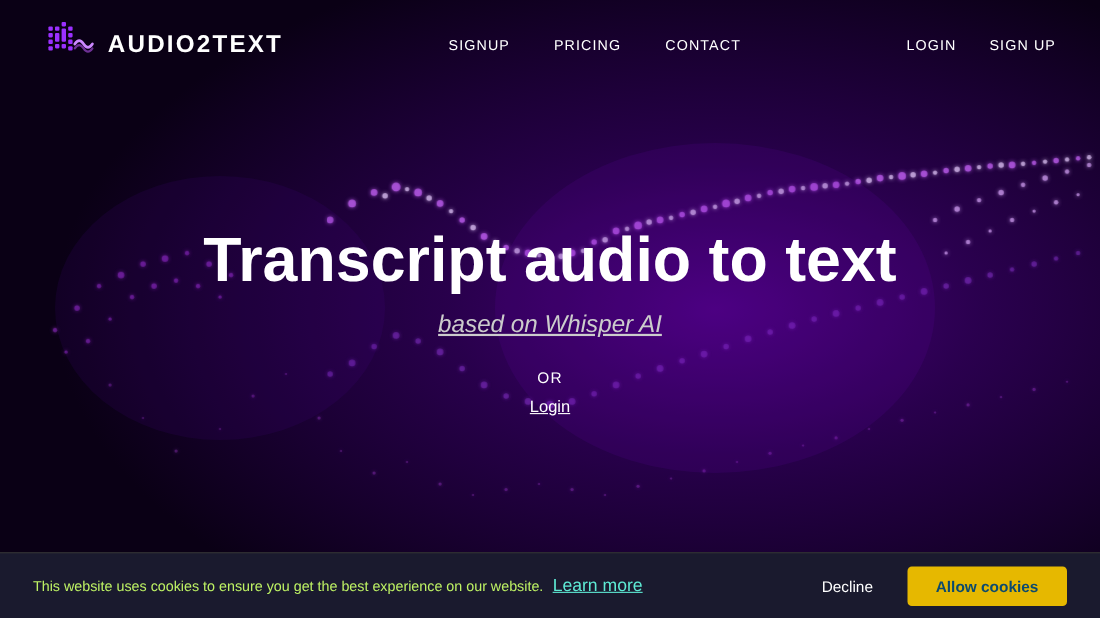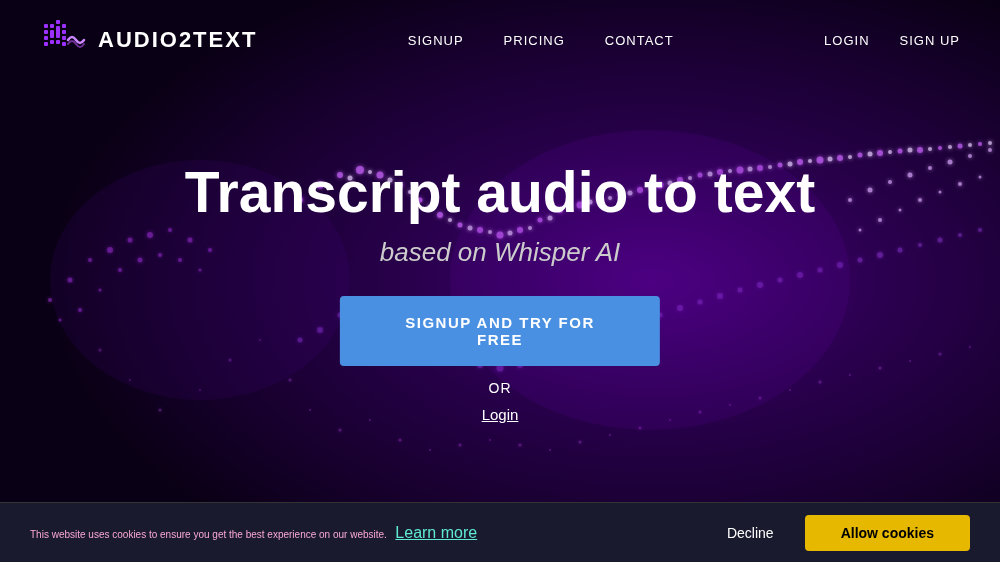--- a/index.html
+++ b/index.html
@@ -101,24 +101,25 @@
 
     .hero-title {
       font-size: 57px;
       font-weight: bold;
       color: white;
       margin-bottom: 12px;
       white-space: nowrap;
     }
 
     .hero-subtitle {
-      font-size: 26px;
+      font-size: 22px;
       font-style: italic;
       color: #ccc;
       margin-bottom: 28px;
+      text-decoration: underline;
     }
 
     .cta-button {
       display: inline-block;
       background: #4a90e2;
       color: white;
       padding: 18px 50px;
       font-size: 15px;
       font-weight: bold;
       letter-spacing: 1.5px;
@@ -152,22 +153,22 @@
       background: #1a1a2e;
       display: flex;
       align-items: center;
       justify-content: space-between;
       padding: 0 30px;
       z-index: 20;
       border-top: 1px solid #333;
     }
 
     .cookie-text {
-      font-size: 10px;
-      color: #f9a8d4;
+      font-size: 13px;
+      color: #bef264;
     }
 
     .cookie-learn-more {
       color: #5eead4;
       text-decoration: underline;
       cursor: pointer;
       margin-left: 4px;
     }
 
     .cookie-buttons {
@@ -181,25 +182,25 @@
       border: none;
       color: white;
       font-size: 14px;
       cursor: pointer;
       padding: 8px 16px;
     }
 
     .allow-btn {
       background: #e6b800;
       border: none;
-      color: #000000;
+      color: #0c4a6e;
       font-size: 14px;
       font-weight: bold;
       cursor: pointer;
-      padding: 10px 36px;
+      padding: 10px 26px;
       border-radius: 4px;
     }
   </style>
 </head>
 <body>
 
 <div class="hero">
 
   <svg class="wave-bg" viewBox="0 0 1000 562" xmlns="http://www.w3.org/2000/svg">
     <defs>
@@ -445,23 +446,20 @@
 
     <div class="nav-right">
       <a class="nav-link">LOGIN</a>
       <a class="nav-link">SIGN UP</a>
     </div>
   </nav>
 
   <div class="hero-content">
     <h1 class="hero-title">Transcript audio to text</h1>
     <p class="hero-subtitle">based on Whisper AI</p>
-    <div>
-      <button class="cta-button">SIGNUP AND TRY FOR FREE</button>
-    </div>
     <p class="or-text">OR</p>
     <a class="login-link">Login</a>
   </div>
 
 </div>
 
 <div class="cookie-banner">
   <div>
     <span class="cookie-text">This website uses cookies to ensure you get the best experience on our website.</span>
     <a class="cookie-learn-more">Learn more</a>

